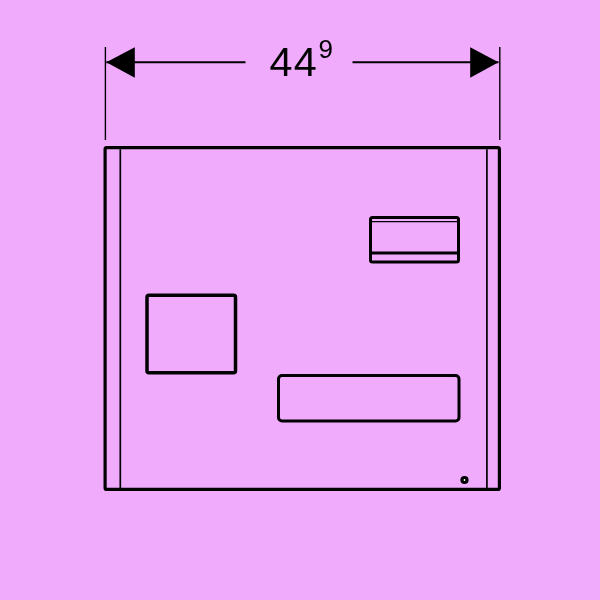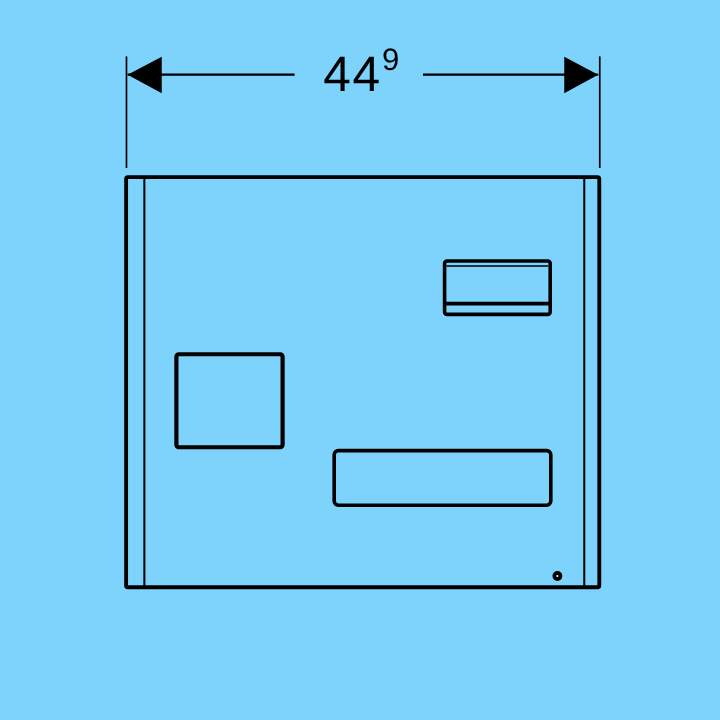--- a/index.html
+++ b/index.html
@@ -1,16 +1,16 @@
 <!DOCTYPE html>
 <html><head>
 <meta charset="utf-8">
 <style>
   html,body{margin:0;padding:0;background:#fff;}
-  .wrap{width:600px;height:600px;position:relative;overflow:hidden;background:#7dd3fc;}
+  .wrap{width:600px;height:600px;position:relative;overflow:hidden;background:#f0abfc;}
   svg{position:absolute;left:0;top:0;}
   text{font-family:"Liberation Sans",sans-serif;fill:#000;}
 </style>
 </head>
 <body>
 <div class="wrap">
 <svg width="600" height="600" viewBox="0 0 600 600">
 
   <line x1="105.4" y1="47" x2="105.4" y2="140" stroke="#000" stroke-width="1.4"></line>
   <line x1="499.8" y1="47" x2="499.8" y2="140" stroke="#000" stroke-width="1.4"></line>

